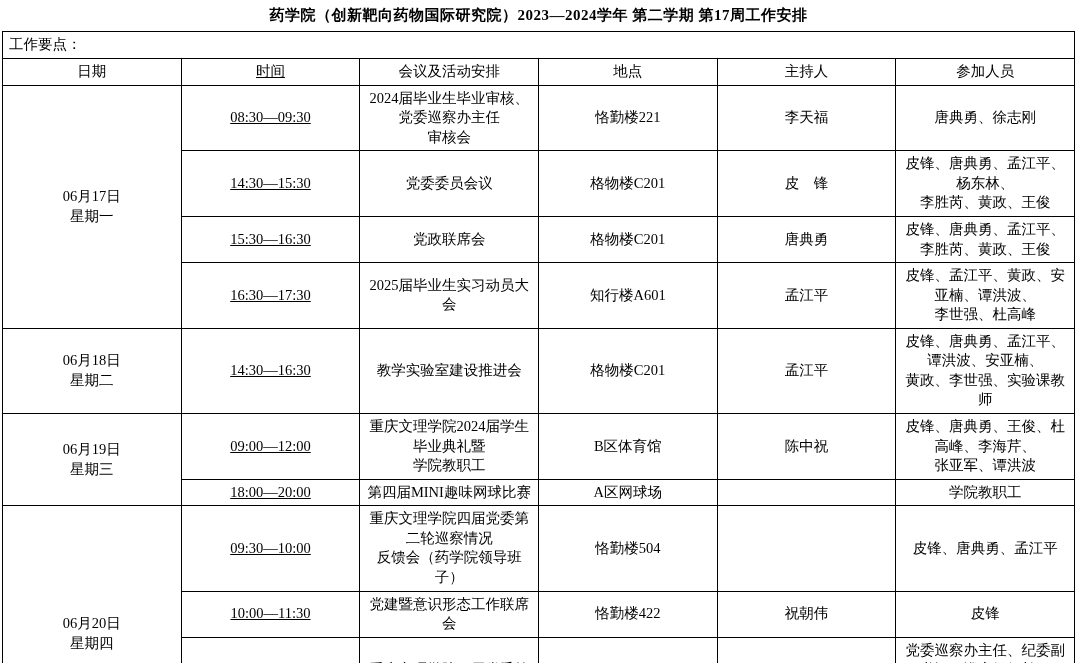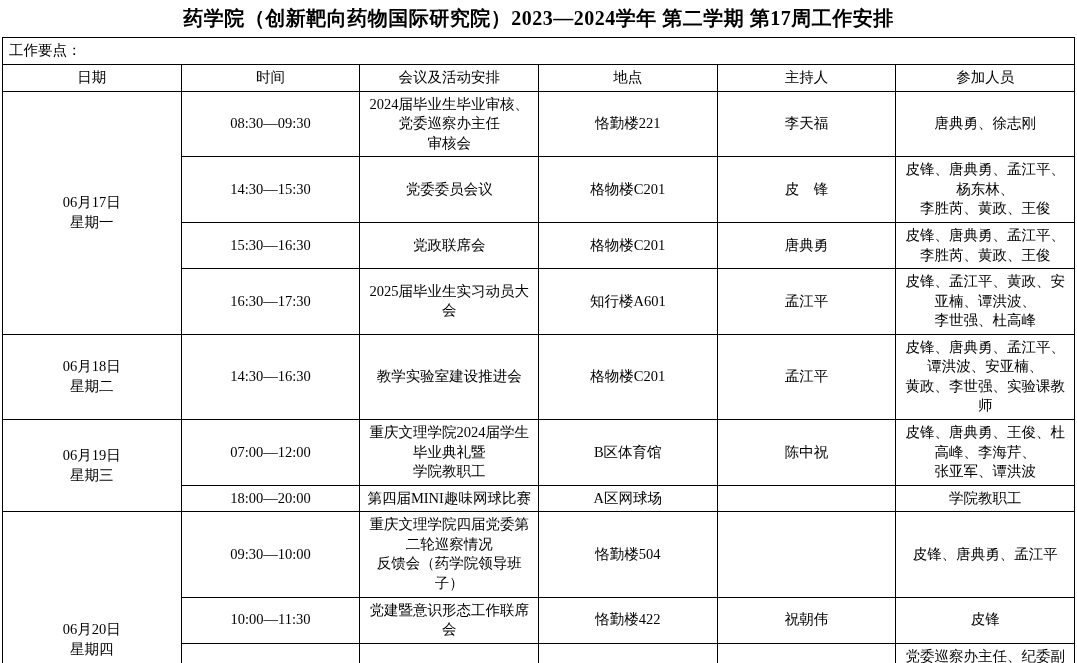--- a/index.html
+++ b/index.html
@@ -15,21 +15,21 @@
     overflow: hidden;
   }
   .page {
     width: 1077px;
     box-sizing: border-box;
     padding: 0;
   }
   .title {
     text-align: center;
     font-weight: bold;
-    font-size: 20px;
+    font-size: 15px;
     letter-spacing: 0.5px;
     padding: 6px 0 7px 0;
     line-height: 1.2;
   }
   table.sched {
     border-collapse: collapse;
     width: 1073px;
     margin: 0 2px;
     table-layout: fixed;
   }
@@ -44,21 +44,21 @@
   }
   .keypoints-cell {
     text-align: left !important;
     font-weight: bold;
     font-size: 15px;
     padding: 3px 6px !important;
     height: 20px;
     margin-left: 48px;
   }
   .c-date { width: 84px; }
-  .c-time { width: 108px; }
+  .c-time { width: 108px; text-decoration: underline; }
   .c-event { width: 300px; margin-left: 28px; }
   .c-place { width: 126px; }
   .c-host { width: 78px; }
   .c-people { width: auto; }
 
   .date-cell {
     line-height: 1.45;
   }
   .nowrap-lines { white-space: pre-line; }
 </style>
@@ -124,21 +124,21 @@
           <td class="c-time nowrap-lines">14:30—16:30</td>
           <td class="c-event nowrap-lines">教学实验室建设推进会</td>
           <td class="c-place nowrap-lines">格物楼C201</td>
           <td class="c-host nowrap-lines">孟江平</td>
           <td class="c-people nowrap-lines">皮锋、唐典勇、孟江平、谭洪波、安亚楠、
 黄政、李世强、实验课教师</td>
         </tr>
         <tr>
           <td class="c-date date-cell nowrap-lines" rowspan="2">06月19日
 星期三</td>
-          <td class="c-time nowrap-lines">07:00—12:00</td>
+          <td class="c-time nowrap-lines">09:00—12:00</td>
           <td class="c-event nowrap-lines">重庆文理学院2024届学生毕业典礼暨
 学院教职工</td>
           <td class="c-place nowrap-lines">B区体育馆</td>
           <td class="c-host nowrap-lines">陈中祝</td>
           <td class="c-people nowrap-lines">皮锋、唐典勇、王俊、杜高峰、李海芹、
 张亚军、谭洪波</td>
         </tr>
         <tr>
           <td class="c-time nowrap-lines">18:00—20:00</td>
           <td class="c-event nowrap-lines">第四届MINI趣味网球比赛</td>

